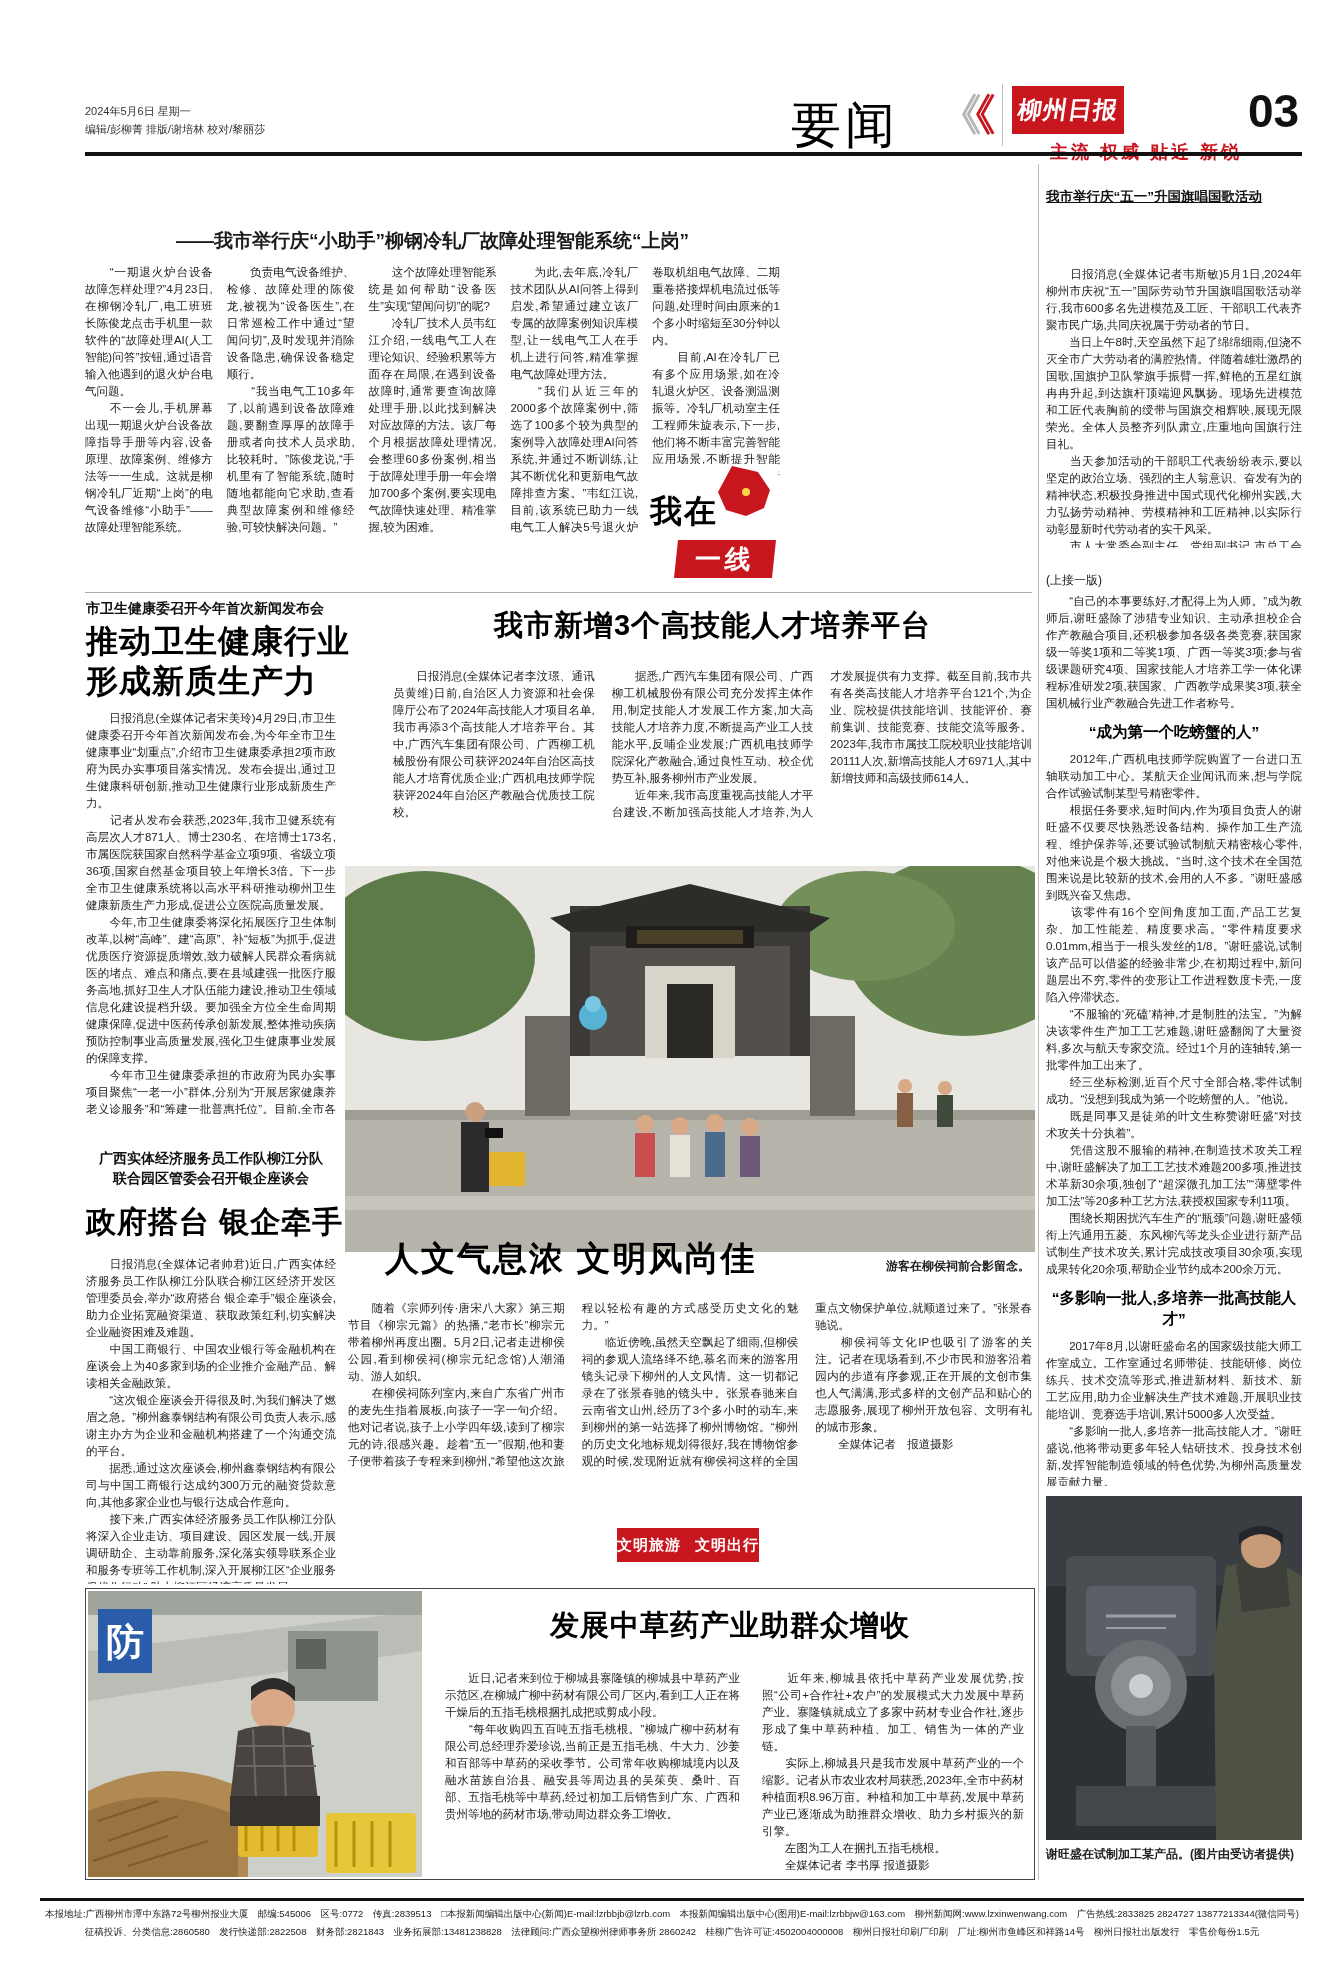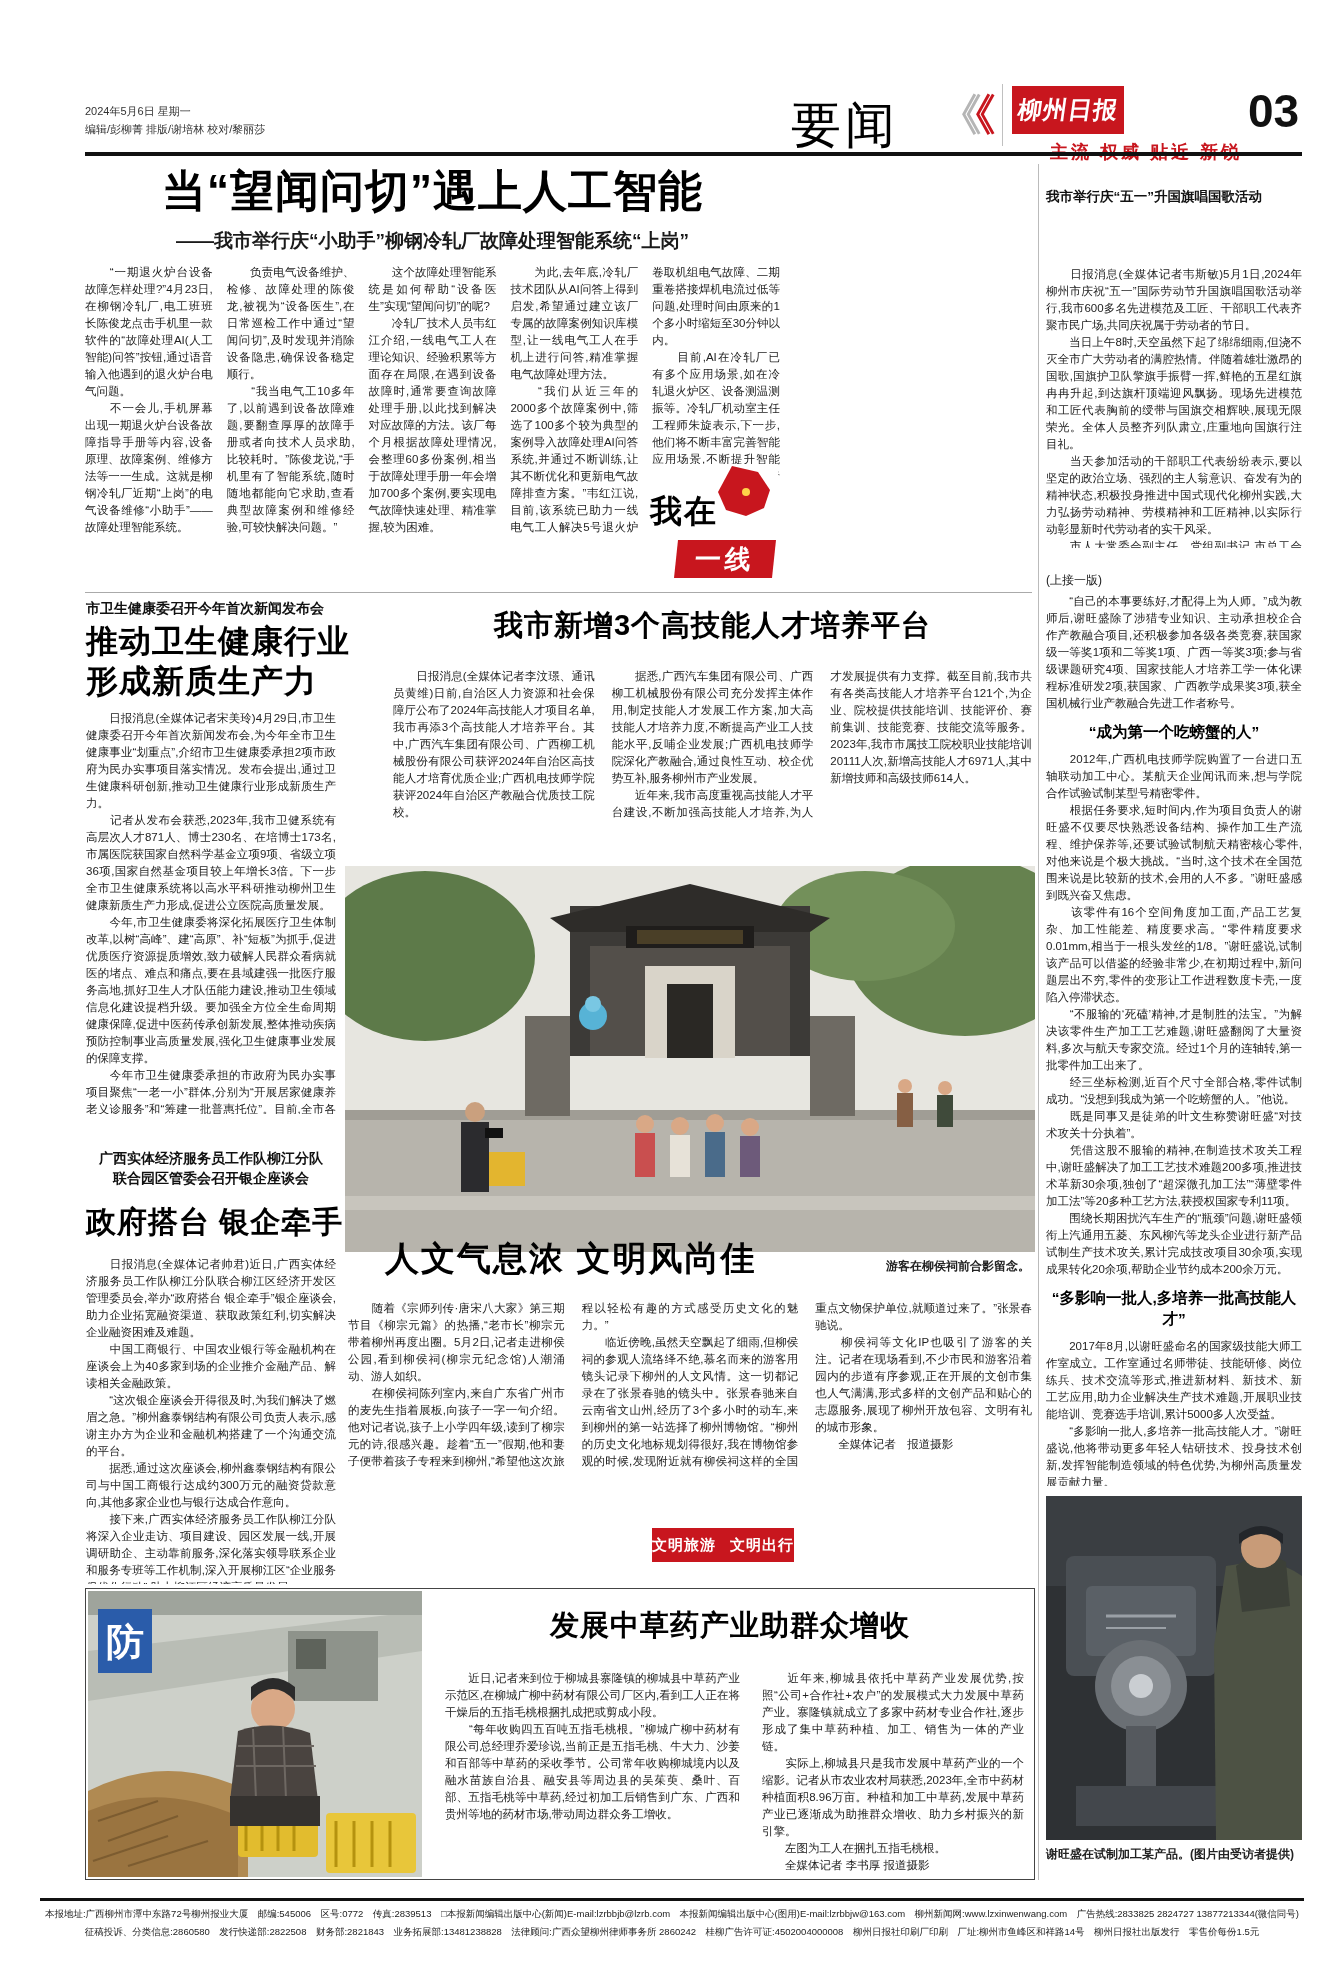--- a/index.html
+++ b/index.html
@@ -45,21 +45,20 @@
     <span style="font-weight:900;font-size:24px;transform:skewX(-8deg);letter-spacing:1px;">柳州日报</span>
   </div>
   <div class="abs red" style="left:1010px;top:140px;font-size:18px;font-weight:bold;letter-spacing:3px;margin-left:40px;">主流  权威  贴近  新锐</div>
 
   <div class="abs" style="left:1248px;top:84px;font-size:46px;font-weight:bold;color:#111;">03</div>
 
   <div class="abs rule" style="left:85px;top:152px;width:1217px;height:4px;"></div>
 
   <div class="abs" style="left:1038px;top:164px;width:1px;height:1716px;background:#bbb;"></div>
 
-  <div class="abs bigtitle center" style="left:85px;top:162px;width:695px;font-size:44px;">当“望闻问切”遇上人工智能</div>
   <div class="abs center" style="left:85px;top:228px;width:695px;font-size:19px;font-weight:bold;">——我市举行庆“小助手”柳钢冷轧厂故障处理智能系统“上岗”</div>
   <div class="abs bodytext cols5" style="left:85px;top:264px;width:695px;height:322px;">　　“一期退火炉台设备故障怎样处理?”4月23日,在柳钢冷轧厂,电工班班长陈俊龙点击手机里一款软件的“故障处理AI(人工智能)问答”按钮,通过语音输入他遇到的退火炉台电气问题。
 　　不一会儿,手机屏幕出现一期退火炉台设备故障指导手册等内容,设备原理、故障案例、维修方法等一一生成。这就是柳钢冷轧厂近期“上岗”的电气设备维修“小助手”——故障处理智能系统。
 　　负责电气设备维护、检修、故障处理的陈俊龙,被视为“设备医生”,在日常巡检工作中通过“望闻问切”,及时发现并消除设备隐患,确保设备稳定顺行。
 　　“我当电气工10多年了,以前遇到设备故障难题,要翻查厚厚的故障手册或者向技术人员求助,比较耗时。”陈俊龙说,“手机里有了智能系统,随时随地都能向它求助,查看典型故障案例和维修经验,可较快解决问题。”
 　　这个故障处理智能系统是如何帮助“设备医生”实现“望闻问切”的呢?
 　　冷轧厂技术人员韦红江介绍,一线电气工人在理论知识、经验积累等方面存在局限,在遇到设备故障时,通常要查询故障处理手册,以此找到解决对应故障的方法。该厂每个月根据故障处理情况,会整理60多份案例,相当于故障处理手册一年会增加700多个案例,要实现电气故障快速处理、精准掌握,较为困难。
 　　为此,去年底,冷轧厂技术团队从AI问答上得到启发,希望通过建立该厂专属的故障案例知识库模型,让一线电气工人在手机上进行问答,精准掌握电气故障处理方法。
 　　“我们从近三年的2000多个故障案例中,筛选了100多个较为典型的案例导入故障处理AI问答系统,并通过不断训练,让其不断优化和更新电气故障排查方案。”韦红江说,目前,该系统已助力一线电气工人解决5号退火炉卷取机组电气故障、二期重卷搭接焊机电流过低等问题,处理时间由原来的1个多小时缩短至30分钟以内。
 　　目前,AI在冷轧厂已有多个应用场景,如在冷轧退火炉区、设备测温测振等。冷轧厂机动室主任工程师朱旋表示,下一步,他们将不断丰富完善智能应用场景,不断提升智能制造水平。 全媒体记者 朱柳融</div>
@@ -139,21 +138,21 @@
   </div>
   <div class="abs caption" style="left:780px;top:1258px;width:250px;text-align:right;">游客在柳侯祠前合影留念。</div>
 
   <div class="abs bigtitle" style="left:385px;top:1236px;font-size:34px;letter-spacing:2px;">人文气息浓  文明风尚佳</div>
   <div class="abs bodytext cols3" style="left:348px;top:1300px;width:684px;height:268px;">　　随着《宗师列传·唐宋八大家》第三期节目《柳宗元篇》的热播,“老市长”柳宗元带着柳州再度出圈。5月2日,记者走进柳侯公园,看到柳侯祠(柳宗元纪念馆)人潮涌动、游人如织。
 　　在柳侯祠陈列室内,来自广东省广州市的麦先生指着展板,向孩子一字一句介绍。他对记者说,孩子上小学四年级,读到了柳宗元的诗,很感兴趣。趁着“五一”假期,他和妻子便带着孩子专程来到柳州,“希望他这次旅程以轻松有趣的方式感受历史文化的魅力。”
 　　临近傍晚,虽然天空飘起了细雨,但柳侯祠的参观人流络绎不绝,慕名而来的游客用镜头记录下柳州的人文风情。这一切都记录在了张景春驰的镜头中。张景春驰来自云南省文山州,经历了3个多小时的动车,来到柳州的第一站选择了柳州博物馆。“柳州的历史文化地标规划得很好,我在博物馆参观的时候,发现附近就有柳侯祠这样的全国重点文物保护单位,就顺道过来了。”张景春驰说。
 　　柳侯祠等文化IP也吸引了游客的关注。记者在现场看到,不少市民和游客沿着园内的步道有序参观,正在开展的文创市集也人气满满,形式多样的文创产品和贴心的志愿服务,展现了柳州开放包容、文明有礼的城市形象。
 　　全媒体记者　报道摄影</div>
 
-  <div class="abs civ-badge" style="left:617px;top:1528px;width:142px;height:34px;margin-left:35px;">
+  <div class="abs civ-badge" style="left:617px;top:1528px;width:142px;height:34px;">
     <span>文明旅游</span>
     <span>文明出行</span>
   </div>
 
   <div class="abs" style="left:85px;top:1588px;width:950px;height:292px;border:1px solid #444;box-sizing:border-box;"></div>
   <div class="abs bigtitle center" style="left:430px;top:1606px;width:600px;font-size:29px;">发展中草药产业助群众增收</div>
   <div class="abs bodytext" style="left:445px;top:1670px;width:295px;height:204px;">　　近日,记者来到位于柳城县寨隆镇的柳城县中草药产业示范区,在柳城广柳中药材有限公司厂区内,看到工人正在将干燥后的五指毛桃根捆扎成把或剪成小段。
 　　“每年收购四五百吨五指毛桃根。”柳城广柳中药材有限公司总经理乔爱珍说,当前正是五指毛桃、牛大力、沙姜和百部等中草药的采收季节。公司常年收购柳城境内以及融水苗族自治县、融安县等周边县的吴茱萸、桑叶、百部、五指毛桃等中草药,经过初加工后销售到广东、广西和贵州等地的药材市场,带动周边群众务工增收。</div>
   <div class="abs bodytext" style="left:762px;top:1670px;width:262px;height:204px;">　　近年来,柳城县依托中草药产业发展优势,按照“公司+合作社+农户”的发展模式大力发展中草药产业。寨隆镇就成立了多家中药材专业合作社,逐步形成了集中草药种植、加工、销售为一体的产业链。
 　　实际上,柳城县只是我市发展中草药产业的一个缩影。记者从市农业农村局获悉,2023年,全市中药材种植面积8.96万亩。种植和加工中草药,发展中草药产业已逐渐成为助推群众增收、助力乡村振兴的新引擎。
@@ -195,21 +194,21 @@
       <g stroke="#6e6862" stroke-width="2">
         <line x1="150" y1="155" x2="226" y2="155"></line>
           <line x1="148" y1="175" x2="228" y2="175"></line>
         <line x1="165" y1="138" x2="168" y2="208"></line>
           <line x1="195" y1="136" x2="198" y2="208"></line>
       </g>
       <rect x="142" y="205" width="90" height="30" fill="#35322f"></rect>
     </svg>
   </div>
 
-  <div class="abs kicker" style="left:1046px;top:188px;width:256px;font-size:13.5px;">我市举行庆“五一”升国旗唱国歌活动</div>
+  <div class="abs kicker" style="left:1046px;top:188px;width:256px;font-size:13.5px;text-decoration:underline;">我市举行庆“五一”升国旗唱国歌活动</div>
   <div class="abs bodytext" style="left:1046px;top:266px;width:256px;height:282px;">　　日报消息(全媒体记者韦斯敏)5月1日,2024年柳州市庆祝“五一”国际劳动节升国旗唱国歌活动举行,我市600多名先进模范及工匠、干部职工代表齐聚市民广场,共同庆祝属于劳动者的节日。
 　　当日上午8时,天空虽然下起了绵绵细雨,但浇不灭全市广大劳动者的满腔热情。伴随着雄壮激昂的国歌,国旗护卫队擎旗手振臂一挥,鲜艳的五星红旗冉冉升起,到达旗杆顶端迎风飘扬。现场先进模范和工匠代表胸前的绶带与国旗交相辉映,展现无限荣光。全体人员整齐列队肃立,庄重地向国旗行注目礼。
 　　当天参加活动的干部职工代表纷纷表示,要以坚定的政治立场、强烈的主人翁意识、奋发有为的精神状态,积极投身推进中国式现代化柳州实践,大力弘扬劳动精神、劳模精神和工匠精神,以实际行动彰显新时代劳动者的实干风采。
 　　市人大常委会副主任、党组副书记,市总工会主席出席活动。</div>
 
   <div class="abs" style="left:1046px;top:572px;width:256px;height:914px;overflow:hidden;">
     <div style="font-size:12px;margin-bottom:4px;">(上接一版)</div>
     <div class="bodytext">　　“自己的本事要练好,才配得上为人师。”成为教师后,谢旺盛除了涉猎专业知识、主动承担校企合作产教融合项目,还积极参加各级各类竞赛,获国家级一等奖1项和二等奖1项、广西一等奖3项;参与省级课题研究4项、国家技能人才培养工学一体化课程标准研发2项,获国家、广西教学成果奖3项,获全国机械行业产教融合先进工作者称号。</div>
     <div class="subhead-inline">“成为第一个吃螃蟹的人”</div>
     <div class="bodytext">　　2012年,广西机电技师学院购置了一台进口五轴联动加工中心。某航天企业闻讯而来,想与学院合作试验试制某型号精密零件。

